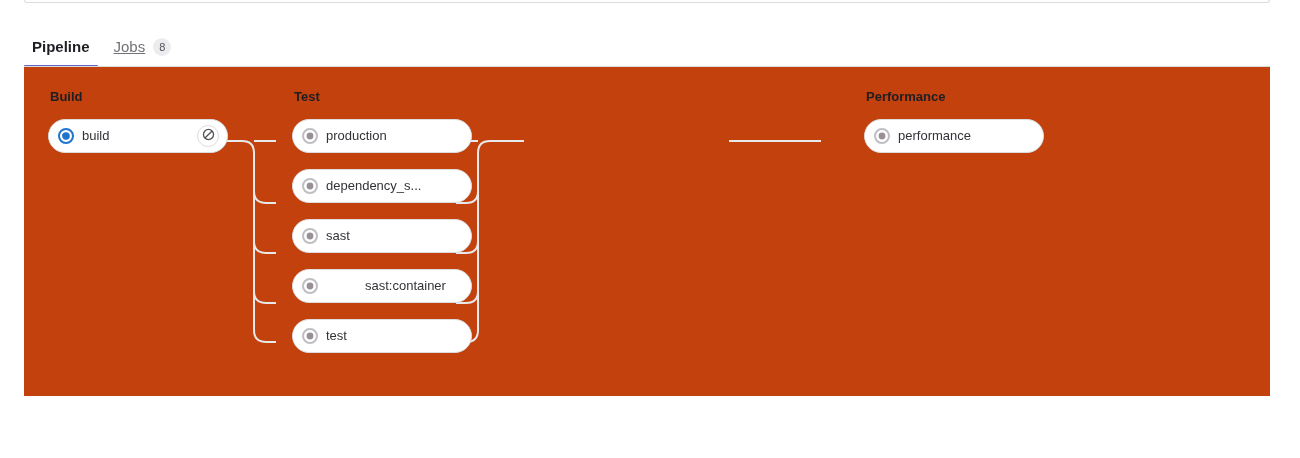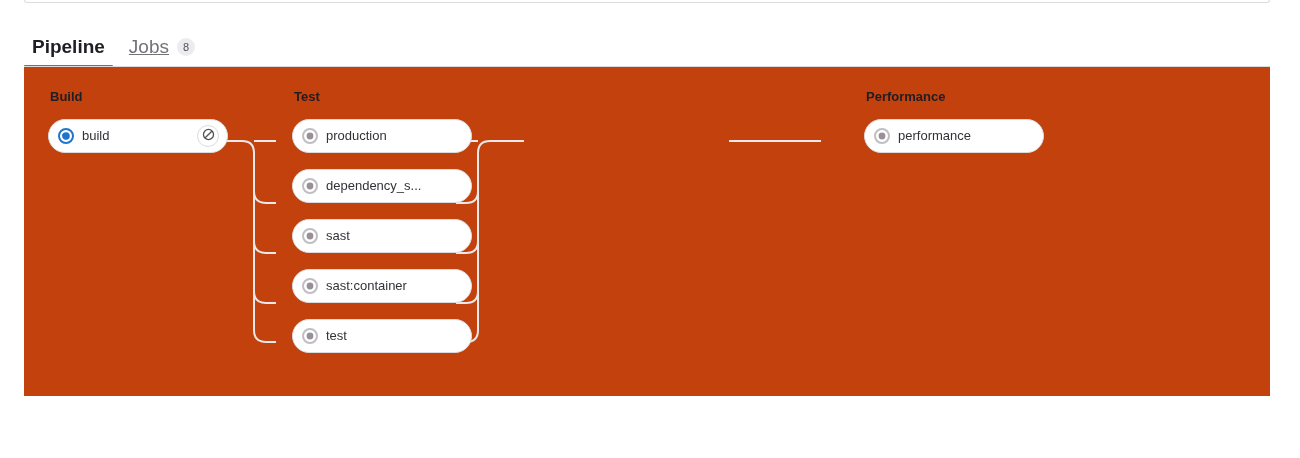--- a/index.html
+++ b/index.html
@@ -56,21 +56,21 @@
     align-items: center;
     gap: 8px;
     padding: 0 8px 10px 8px;
     margin-right: 8px;
     font-size: 14px;
     line-height: 20px;
     cursor: pointer;
     position: relative;
     white-space: nowrap;
   }
-  .tab-label { font-size: 19px; }
+  .tab-label { font-size: 15px; }
   .tab.active .tab-label {
     color: #1f1e24;
     font-weight: bold;
   }
   .tab.active::after {
     content: "";
     position: absolute;
     left: 0;
     right: 0;
     bottom: 0;
@@ -268,21 +268,21 @@
     <div class="job" style="width:180px;">
       <span class="status-icon">
         <svg viewBox="0 0 16 16" width="16" height="16" xmlns="http://www.w3.org/2000/svg">
           <circle cx="8" cy="8" r="7" fill="#ffffff" stroke="#bfbfc3" stroke-width="2"></circle>
           <circle cx="8" cy="8" r="3.4" fill="#989096"></circle>
         </svg>
       </span>
       <span class="job-name">sast</span>
     </div>
 
-    <div class="job" style="width:180px;">
+    <div class="job" style="width:180px;gap:39px;">
       <span class="status-icon">
         <svg viewBox="0 0 16 16" width="16" height="16" xmlns="http://www.w3.org/2000/svg">
           <circle cx="8" cy="8" r="7" fill="#ffffff" stroke="#bfbfc3" stroke-width="2"></circle>
           <circle cx="8" cy="8" r="3.4" fill="#989096"></circle>
         </svg>
       </span>
       <span class="job-name">sast:container</span>
     </div>
 
     <div class="job" style="width:180px;">

